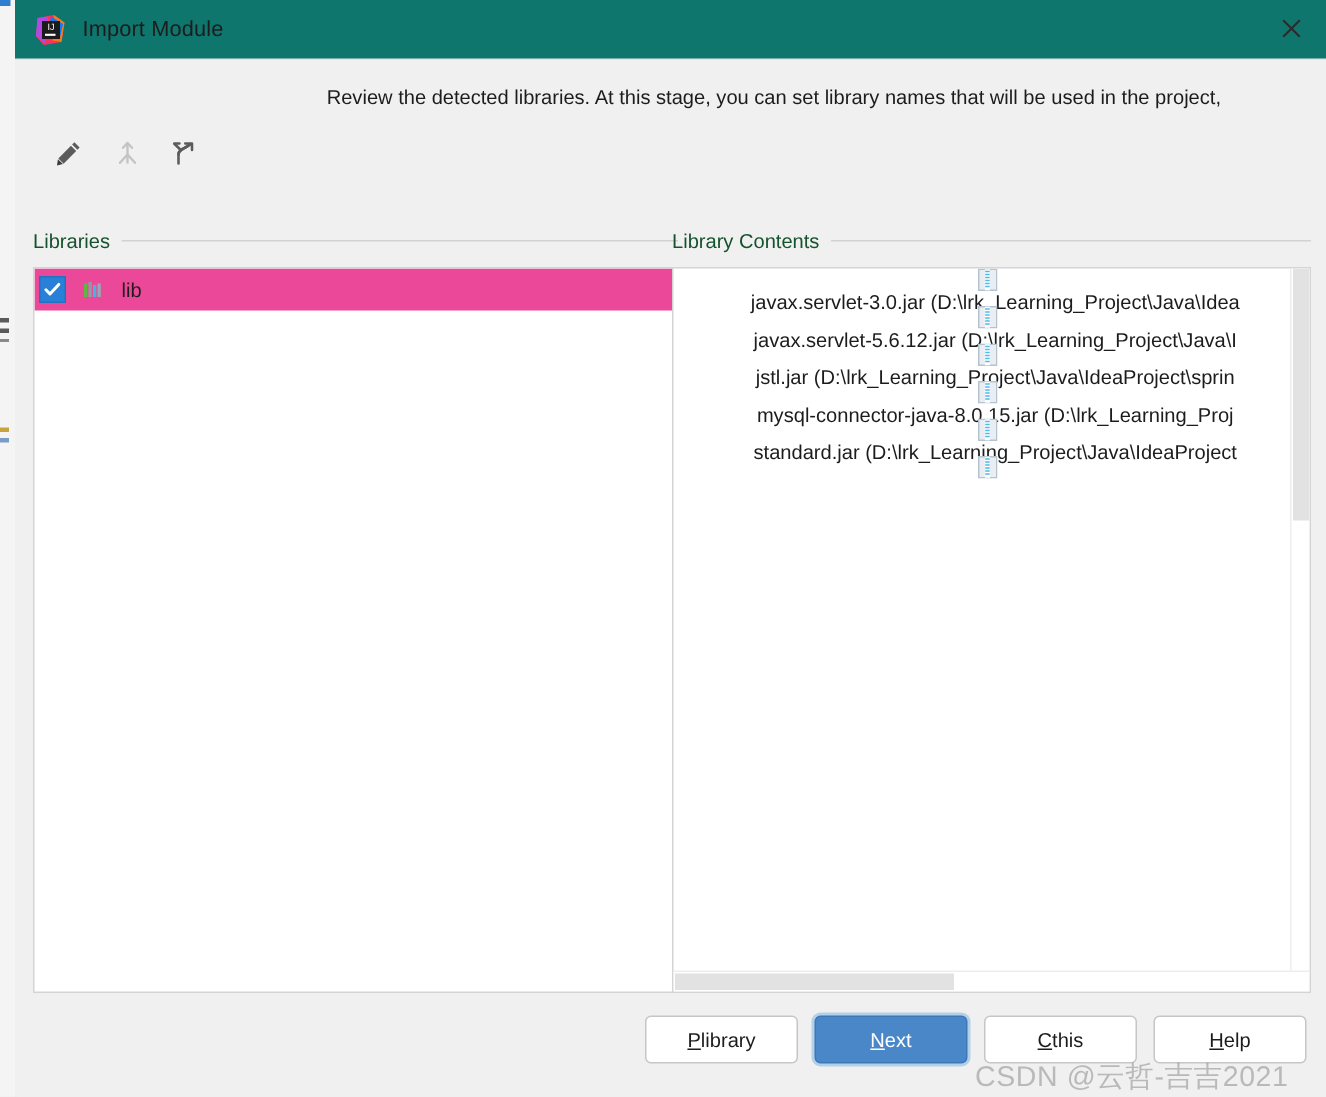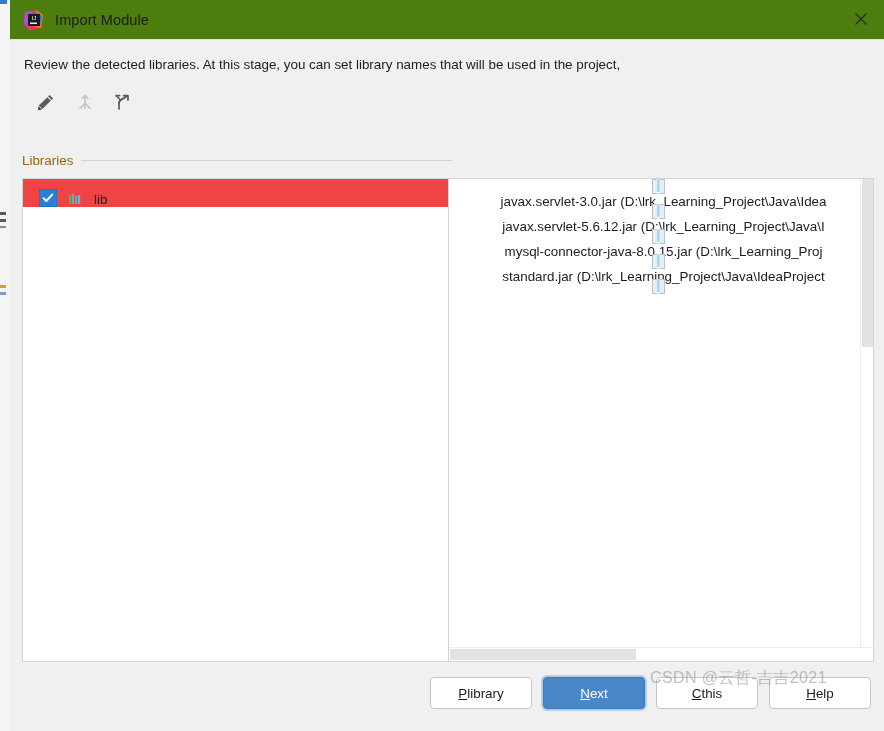--- a/index.html
+++ b/index.html
@@ -52,21 +52,21 @@
     width: 874px;
     height: 731px;
     background: #f0f0f0;
     box-sizing: border-box;
   }
 
   
   .titlebar {
     position: relative;
     height: 39px;
-    background: #4d7c0f;
+    background: #0f766e;
     border-bottom: 1px solid #e4e4e4;
     display: flex;
     align-items: center;
   }
   .app-icon {
     width: 20px;
     height: 20px;
     margin-left: 14px;
     position: relative;
     flex: none;
@@ -88,21 +88,21 @@
   .close-btn svg { display: block; }
 
   
   .description {
     margin: 14px 0 0 14px;
     width: 790px;
     font-size: 13.4px;
     line-height: 21px;
     color: #1c1c1c;
   }
-  .description .line { white-space: nowrap; }
+  .description .line { white-space: nowrap; text-align: right; }
 
   
   .toolbar {
     margin: 13px 0 0 22px;
     display: flex;
     align-items: center;
     gap: 11px;
     height: 28px;
   }
   .tool-btn {
@@ -129,21 +129,21 @@
   .col-right { left: 438px; width: 426px; }
 
   .section-head {
     display: flex;
     align-items: center;
     height: 20px;
     gap: 8px;
   }
   .section-title {
     font-size: 13.4px;
-    color: #a16207;
+    color: #14532d;
     white-space: nowrap;
   }
   .section-rule {
     flex: 1 1 auto;
     height: 1px;
     background: #d2d2d2;
   }
 
   .list-panel {
     position: absolute;
@@ -153,24 +153,24 @@
     bottom: 0;
     background: #ffffff;
     border: 1px solid #d4d4d4;
     box-sizing: border-box;
     overflow: hidden;
   }
 
   
   .lib-row {
     display: flex;
-    align-items: flex-end;
+    align-items: center;
     height: 28px;
-    padding-left: 15px;
-    background: #ef4444;
+    padding-left: 2px;
+    background: #ec4899;
     cursor: default;
   }
   .lib-check {
     width: 18px; height: 18px;
     background: #2980d8;
     border: 1px solid #2272c0;
     box-sizing: border-box;
     display: flex; align-items: center; justify-content: center;
     flex: none;
     margin-left: 1px;
@@ -286,22 +286,22 @@
     background: #4a87c8;
     border: 1px solid #3d78b6;
     color: #ffffff;
     box-shadow: 0 0 0 2px #b3d0ea;
   }
 
   
   .watermark {
     position: absolute;
     left: 650px;
-    top: 668px;
-    font-size: 16px;
+    top: 705px;
+    font-size: 19px;
     color: rgba(140,140,140,0.55);
     font-family: "Liberation Sans", sans-serif;
     white-space: nowrap;
     letter-spacing: .4px;
     pointer-events: none;
   }
 </style>
 </head>
 <body>
 
@@ -388,20 +388,24 @@
               <rect x="8" y="5" width="2.2" height="8" fill="#40b6e0"></rect>
               <rect x="11" y="4" width="2.2" height="9" fill="#9aa7b0"></rect>
             </svg>
           </span>
           <span class="lib-label">lib</span>
         </div>
       </div>
     </div>
 
     <div class="col col-right">
+      <div class="section-head">
+        <span class="section-title">Library Contents</span>
+        <span class="section-rule"></span>
+      </div>
       <div class="list-panel">
         <div class="contents-scroll">
 
           <div class="jar-row">
             <span class="jar-icon">
               <svg width="13" height="15" viewBox="0 0 13 15">
                 <rect x="0.5" y="0.5" width="12" height="14" fill="#e8eef3" stroke="#b6c3cd"></rect>
                 <rect x="4.6" y="0.5" width="3.4" height="14" fill="#ffffff"></rect>
                 <g stroke="#4fb9e8" stroke-width="1">
                   <line x1="4.8" y1="2" x2="7.8" y2="2"></line>
@@ -427,20 +431,37 @@
                   <line x1="4.8" y1="6" x2="7.8" y2="6"></line>
                   <line x1="4.8" y1="8" x2="7.8" y2="8"></line>
                   <line x1="4.8" y1="10" x2="7.8" y2="10"></line>
                   <line x1="4.8" y1="12" x2="7.8" y2="12"></line>
                 </g>
               </svg>
             </span>
             <span class="jar-label">javax.servlet-5.6.12.jar (D:\lrk_Learning_Project\Java\I</span>
           </div>
 
+          <div class="jar-row">
+            <span class="jar-icon">
+              <svg width="13" height="15" viewBox="0 0 13 15">
+                <rect x="0.5" y="0.5" width="12" height="14" fill="#e8eef3" stroke="#b6c3cd"></rect>
+                <rect x="4.6" y="0.5" width="3.4" height="14" fill="#ffffff"></rect>
+                <g stroke="#4fb9e8" stroke-width="1">
+                  <line x1="4.8" y1="2" x2="7.8" y2="2"></line>
+                  <line x1="4.8" y1="4" x2="7.8" y2="4"></line>
+                  <line x1="4.8" y1="6" x2="7.8" y2="6"></line>
+                  <line x1="4.8" y1="8" x2="7.8" y2="8"></line>
+                  <line x1="4.8" y1="10" x2="7.8" y2="10"></line>
+                  <line x1="4.8" y1="12" x2="7.8" y2="12"></line>
+                </g>
+              </svg>
+            </span>
+            <span class="jar-label">jstl.jar (D:\lrk_Learning_Project\Java\IdeaProject\sprin</span>
+          </div>
 
           <div class="jar-row">
             <span class="jar-icon">
               <svg width="13" height="15" viewBox="0 0 13 15">
                 <rect x="0.5" y="0.5" width="12" height="14" fill="#e8eef3" stroke="#b6c3cd"></rect>
                 <rect x="4.6" y="0.5" width="3.4" height="14" fill="#ffffff"></rect>
                 <g stroke="#4fb9e8" stroke-width="1">
                   <line x1="4.8" y1="2" x2="7.8" y2="2"></line>
                   <line x1="4.8" y1="4" x2="7.8" y2="4"></line>
                   <line x1="4.8" y1="6" x2="7.8" y2="6"></line>

